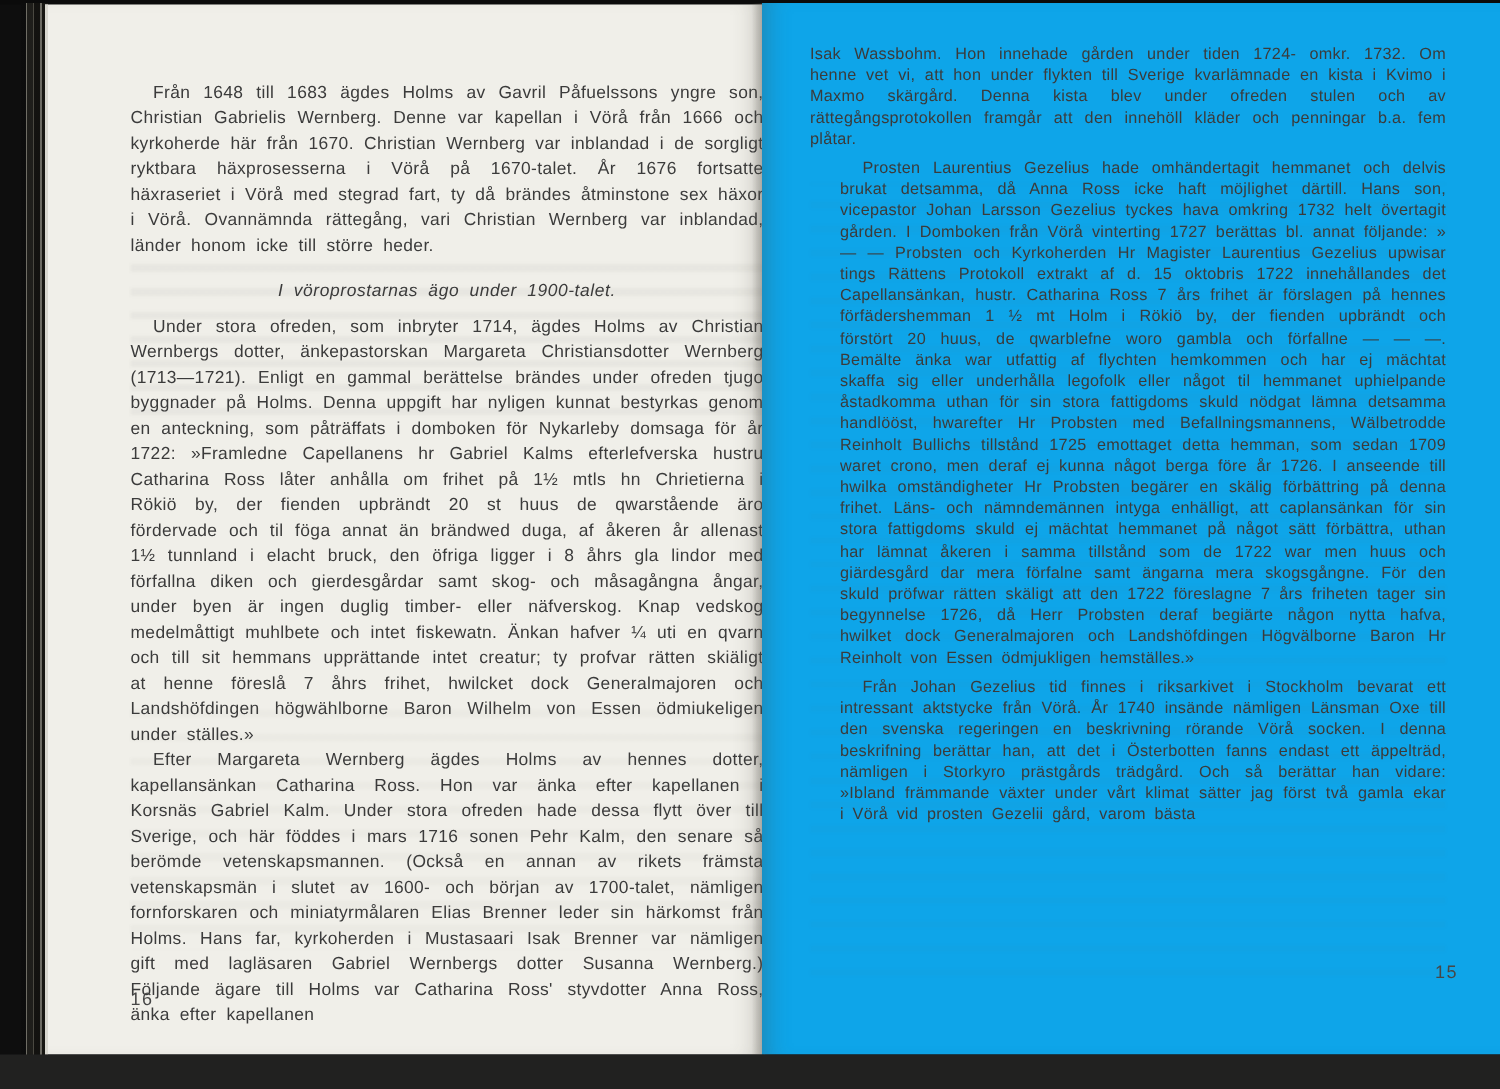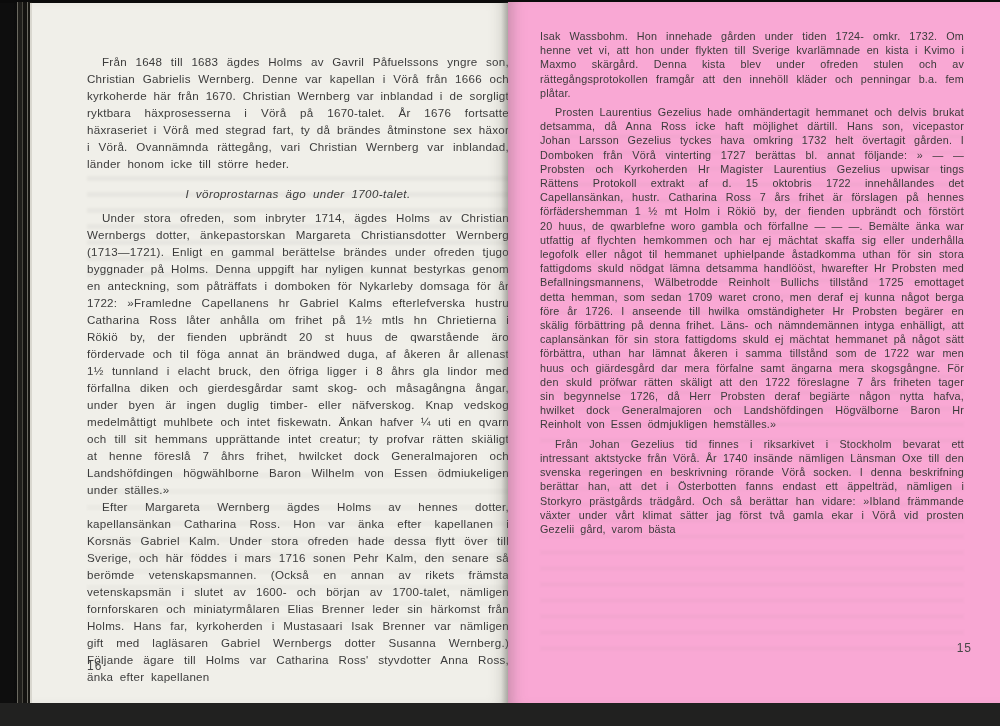--- a/index.html
+++ b/index.html
@@ -39,21 +39,21 @@
     width: 478px;
     background: #f0efe9;
     border-left: 2px solid #d9d7cf;
     box-shadow: inset -14px 0 18px -14px rgba(60,58,52,0.45);
   }
   .page.right {
     left: 508px;
     width: 492px;
     top: 2px;
     height: 701px;
-    background: #f9a8d4;
+    background: #0ea5e9;
     box-shadow: inset 14px 0 16px -12px rgba(70,68,60,0.35);
   }
   
   .spine {
     position: absolute;
     left: 501px; top: 2px;
     width: 16px; height: 702px;
     background: linear-gradient(90deg,
       rgba(90,88,80,0) 0%,
       rgba(90,88,80,0.25) 42%,
@@ -96,21 +96,21 @@
   }
   .page.right .content {
     left: 32px; top: 27px;
     width: 424px;
     font-size: 10.8px;
     line-height: 14.2px;
     letter-spacing: 0.2px;
     word-spacing: 2.6px;
   }
   p.indent { text-indent: 15px; }
-  .page.right .content p + p { margin-top: 5px; }
+  .page.right .content p + p { margin-top: 5px; margin-left: 20px; }
   .heading {
     font-weight: normal;
     font-style: italic;
     font-size: inherit;
     text-align: center;
     text-indent: 0;
     margin: 13px 0 7px 0;
     letter-spacing: 0.4px;
   }
   .pagenum {
@@ -140,21 +140,21 @@
 
 <div class="stage">
   <div class="top-line"></div>
   <div class="edge-stack"></div>
 
   <div class="page left">
     <div class="ghost ghost-a"></div>
     <div class="ghost ghost-b"></div>
     <div class="content">
       <p class="indent">Från 1648 till 1683 ägdes Holms av Gavril Påfuelssons yngre son, Christian Gabrielis Wernberg. Denne var kapellan i Vörå från 1666 och kyrkoherde här från 1670. Christian Wernberg var inblandad i de sorgligt ryktbara häxprosesserna i Vörå på 1670-talet. År 1676 fortsatte häxraseriet i Vörå med stegrad fart, ty då brändes åtminstone sex häxor i Vörå. Ovannämnda rättegång, vari Christian Wernberg var inblandad, länder honom icke till större heder.</p>
-      <h2 class="heading">I vöroprostarnas ägo under 1700-talet.</h2>
+      <h2 class="heading">I vöroprostarnas ägo under 1900-talet.</h2>
       <p class="indent">Under stora ofreden, som inbryter 1714, ägdes Holms av Christian Wernbergs dotter, änkepastorskan Margareta Christiansdotter Wernberg (1713—1721). Enligt en gammal berättelse brändes under ofreden tjugo byggnader på Holms. Denna uppgift har nyligen kunnat bestyrkas genom en anteckning, som påträffats i domboken för Nykarleby domsaga för år 1722: »Framledne Capellanens hr Gabriel Kalms efterlefverska hustru Catharina Ross låter anhålla om frihet på 1½ mtls hn Chrietierna i Rökiö by, der fienden upbrändt 20 st huus de qwarstående äro fördervade och til föga annat än brändwed duga, af åkeren år allenast 1½ tunnland i elacht bruck, den öfriga ligger i 8 åhrs gla lindor med förfallna diken och gierdesgårdar samt skog- och måsagångna ångar, under byen är ingen duglig timber- eller näfverskog. Knap vedskog medelmåttigt muhlbete och intet fiskewatn. Änkan hafver ¼ uti en qvarn och till sit hemmans upprättande intet creatur; ty profvar rätten skiäligt at henne föreslå 7 åhrs frihet, hwilcket dock Generalmajoren och Landshöfdingen högwählborne Baron Wilhelm von Essen ödmiukeligen under ställes.»</p>
       <p class="indent">Efter Margareta Wernberg ägdes Holms av hennes dotter, kapellansänkan Catharina Ross. Hon var änka efter kapellanen i Korsnäs Gabriel Kalm. Under stora ofreden hade dessa flytt över till Sverige, och här föddes i mars 1716 sonen Pehr Kalm, den senare så berömde vetenskapsmannen. (Också en annan av rikets främsta vetenskapsmän i slutet av 1600- och början av 1700-talet, nämligen fornforskaren och miniatyrmålaren Elias Brenner leder sin härkomst från Holms. Hans far, kyrkoherden i Mustasaari Isak Brenner var nämligen gift med lagläsaren Gabriel Wernbergs dotter Susanna Wernberg.) Följande ägare till Holms var Catharina Ross' styvdotter Anna Ross, änka efter kapellanen</p>
     </div>
     <div class="pagenum">16</div>
   </div>
 
   <div class="spine"></div>
   <div class="spine-line"></div>
 
   <div class="page right">

